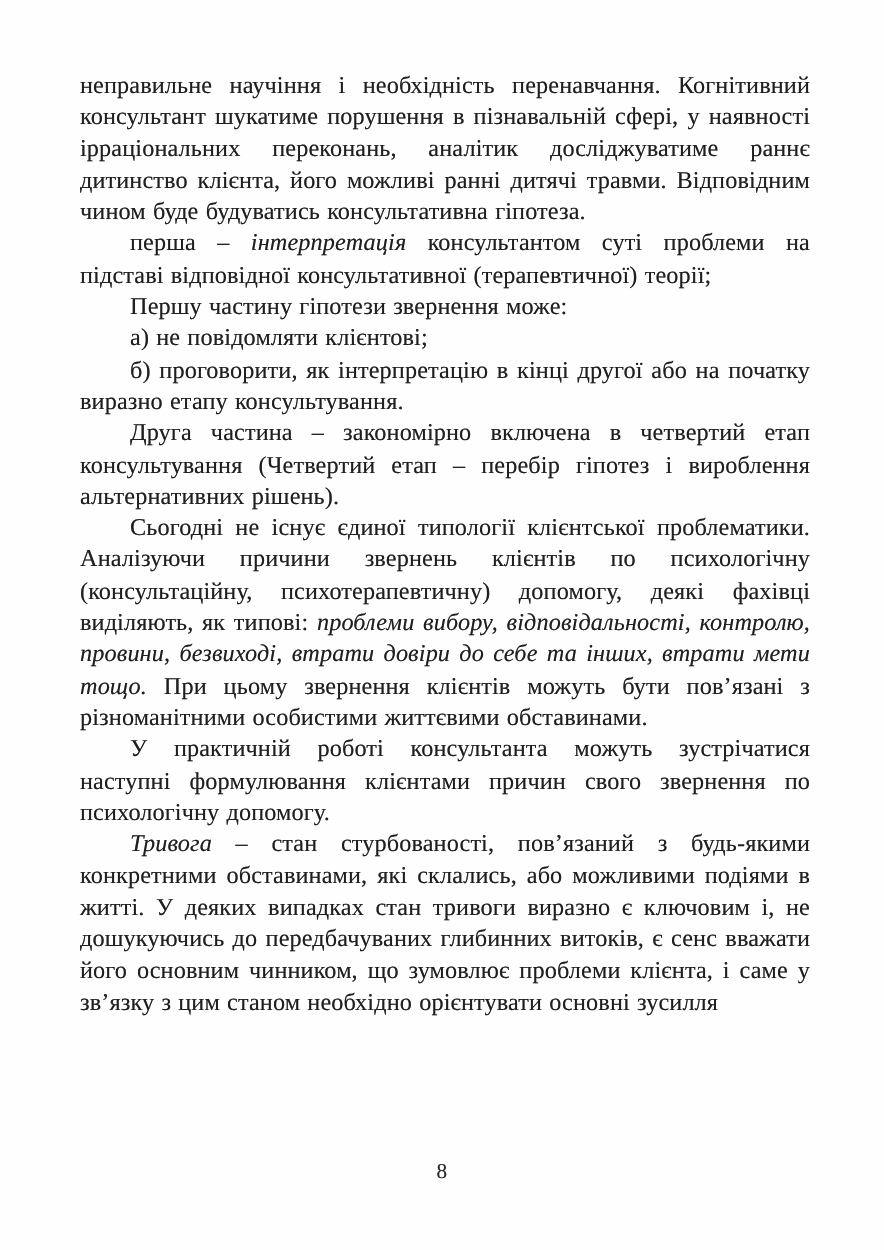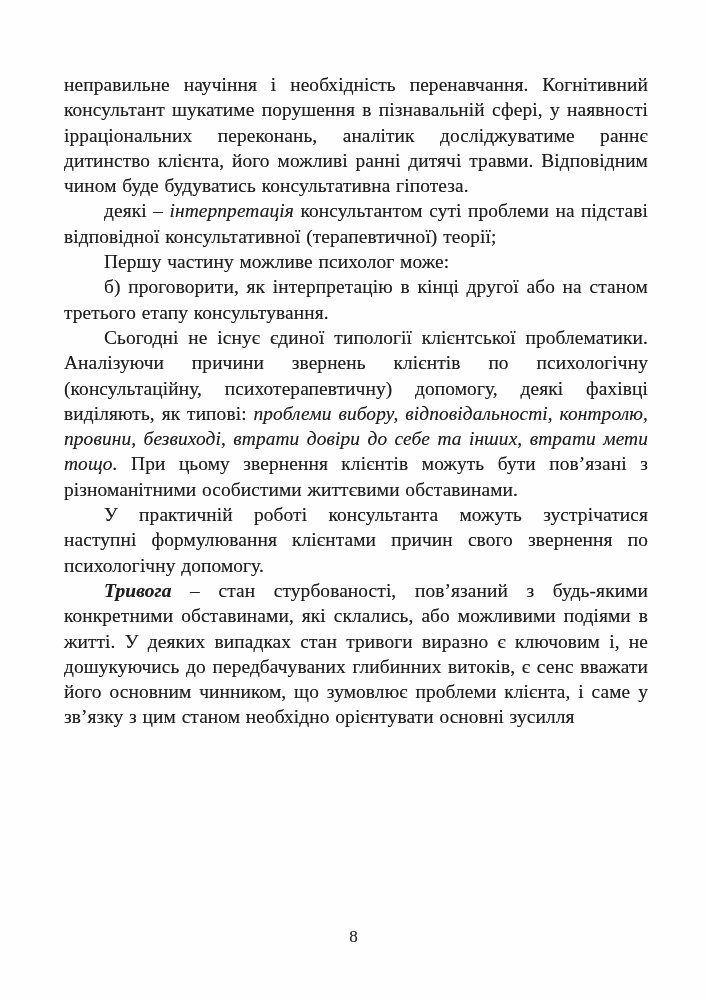--- a/index.html
+++ b/index.html
@@ -16,21 +16,21 @@
   .page {
     position: relative;
     width: 707px;
     height: 1000px;
     background: #fefefe;
     color: #1f1f1f;
   }
   .body-text {
     position: absolute;
     left: 64px;
-    top: 72px;
+    top: 56px;
     width: 584px;
     font-size: 19.4px;
     line-height: 25.3px;
     text-align: justify;
     text-justify: inter-word;
     color: #1f1f1f;
     
     text-shadow: 0 0 0.5px rgba(40, 40, 40, 0.55);
     letter-spacing: 0.1px;
     word-spacing: 0.04em;
@@ -39,40 +39,42 @@
     margin: 0;
     padding: 0;
   }
   .para.indent {
     text-indent: 40px;
   }
   .run-italic {
     font-style: italic;
   }
   .run-bold {
-    font-weight: bold;
+    font-weight: normal;
   }
   .page-number {
     position: absolute;
     left: 0;
     top: 927px;
     width: 707px;
     text-align: center;
     font-size: 17px;
     color: #2a2a2a;
     text-shadow: 0 0 0.5px rgba(40, 40, 40, 0.5);
   }
 </style>
 </head>
 <body>
 
 <div class="page">
   <div class="body-text">
       <p class="para"><span>неправильне научіння і необхідність перенавчання. Когнітивний консультант шукатиме порушення в пізнавальній сфері, у наявності ірраціональних переконань, аналітик досліджуватиме раннє дитинство клієнта, його можливі ранні дитячі травми. Відповідним чином буде будуватись консультативна гіпотеза.</span></p>
-      <p class="para indent"><span>деякі – </span><span class="run-italic">інтерпретація</span><span> консультантом суті проблеми на підставі відповідної консультативної (терапевтичної) теорії;</span></p>
-      <p class="para indent"><span>Першу частину можливе психолог може:</span></p>
-      <p class="para indent"><span>б) проговорити, як інтерпретацію в кінці другої або на станом третього етапу консультування.</span></p>
+      <p class="para indent"><span>перша – </span><span class="run-italic">інтерпретація</span><span> консультантом суті проблеми на підставі відповідної консультативної (терапевтичної) теорії;</span></p>
+      <p class="para indent"><span>Першу частину гіпотези звернення може:</span></p>
+      <p class="para indent"><span>а) не повідомляти клієнтові;</span></p>
+      <p class="para indent"><span>б) проговорити, як інтерпретацію в кінці другої або на початку виразно етапу консультування.</span></p>
+      <p class="para indent"><span>Друга частина – закономірно включена в четвертий етап консультування (Четвертий етап – перебір гіпотез і вироблення альтернативних рішень).</span></p>
       <p class="para indent"><span>Сьогодні не існує єдиної типології клієнтської проблематики. Аналізуючи причини звернень клієнтів по психологічну (консультаційну, психотерапевтичну) допомогу, деякі фахівці виділяють, як типові: </span><span class="run-italic">проблеми вибору, відповідальності, контролю, провини, безвиході, втрати довіри до себе та інших, втрати мети тощо.</span><span> При цьому звернення клієнтів можуть бути пов’язані з різноманітними особистими життєвими обставинами.</span></p>
       <p class="para indent"><span>У практичній роботі консультанта можуть зустрічатися наступні формулювання клієнтами причин свого звернення по психологічну допомогу.</span></p>
       <p class="para indent"><span class="run-italic run-bold">Тривога</span><span> – стан стурбованості, пов’язаний з будь-якими конкретними обставинами, які склались, або можливими подіями в житті. У деяких випадках стан тривоги виразно є ключовим і, не дошукуючись до передбачуваних глибинних витоків, є сенс вважати його основним чинником, що зумовлює проблеми клієнта, і саме у зв’язку з цим станом необхідно орієнтувати основні зусилля</span></p>
     </div>
   <div class="page-number">8</div>
 </div>
 
 </body></html>

